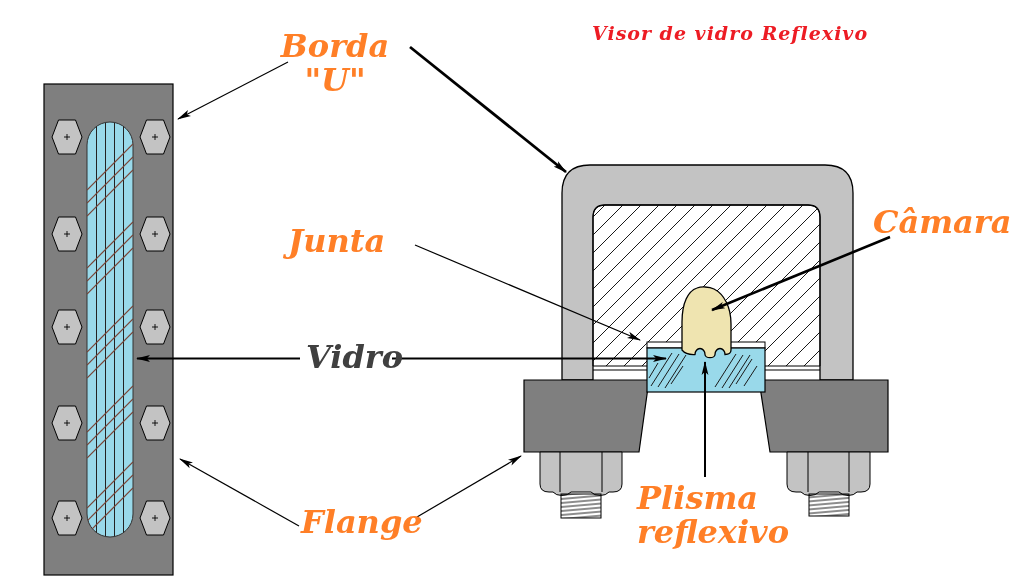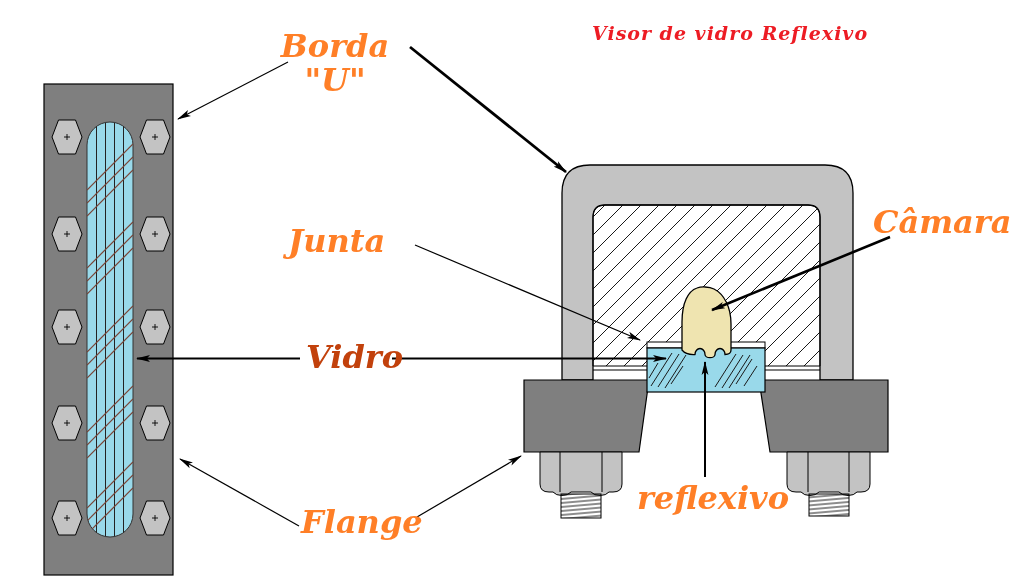--- a/index.html
+++ b/index.html
@@ -176,23 +176,24 @@
 
   <div class="lbl title" style="left: 592px; top: 24px; color: rgb(237, 28, 36);">Visor de vidro Reflexivo</div>
 
   <div class="lbl callout center" style="left: 280px; top: 30px; width: 110px; color: rgb(255, 127, 39);">
     <div>Borda</div>
     <div>"U"</div>
   </div>
 
   <div class="lbl callout" style="left: 288px; top: 225px; color: rgb(255, 127, 39);">Junta</div>
 
-  <div class="lbl callout" style="left: 306px; top: 341px; color: #c2410c;">Vidro</div>
+  <div class="lbl callout" style="left: 306px; top: 341px; color: #404040;">Vidro</div>
 
   <div class="lbl callout" style="left: 873px; top: 206px; color: rgb(255, 127, 39);">Câmara</div>
 
   <div class="lbl callout" style="left: 301px; top: 506px; color: rgb(255, 127, 39);">Flange</div>
 
   <div class="lbl callout" style="left: 637px; top: 482px; color: rgb(255, 127, 39);">
+    <div>Plisma</div>
     <div>reflexivo</div>
   </div>
 
 </div>
 
 </body></html>

